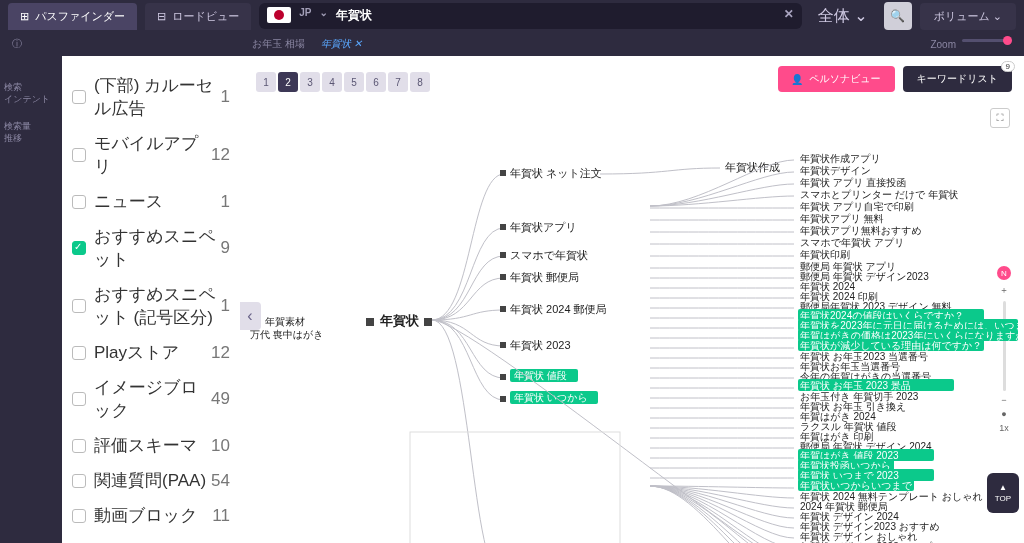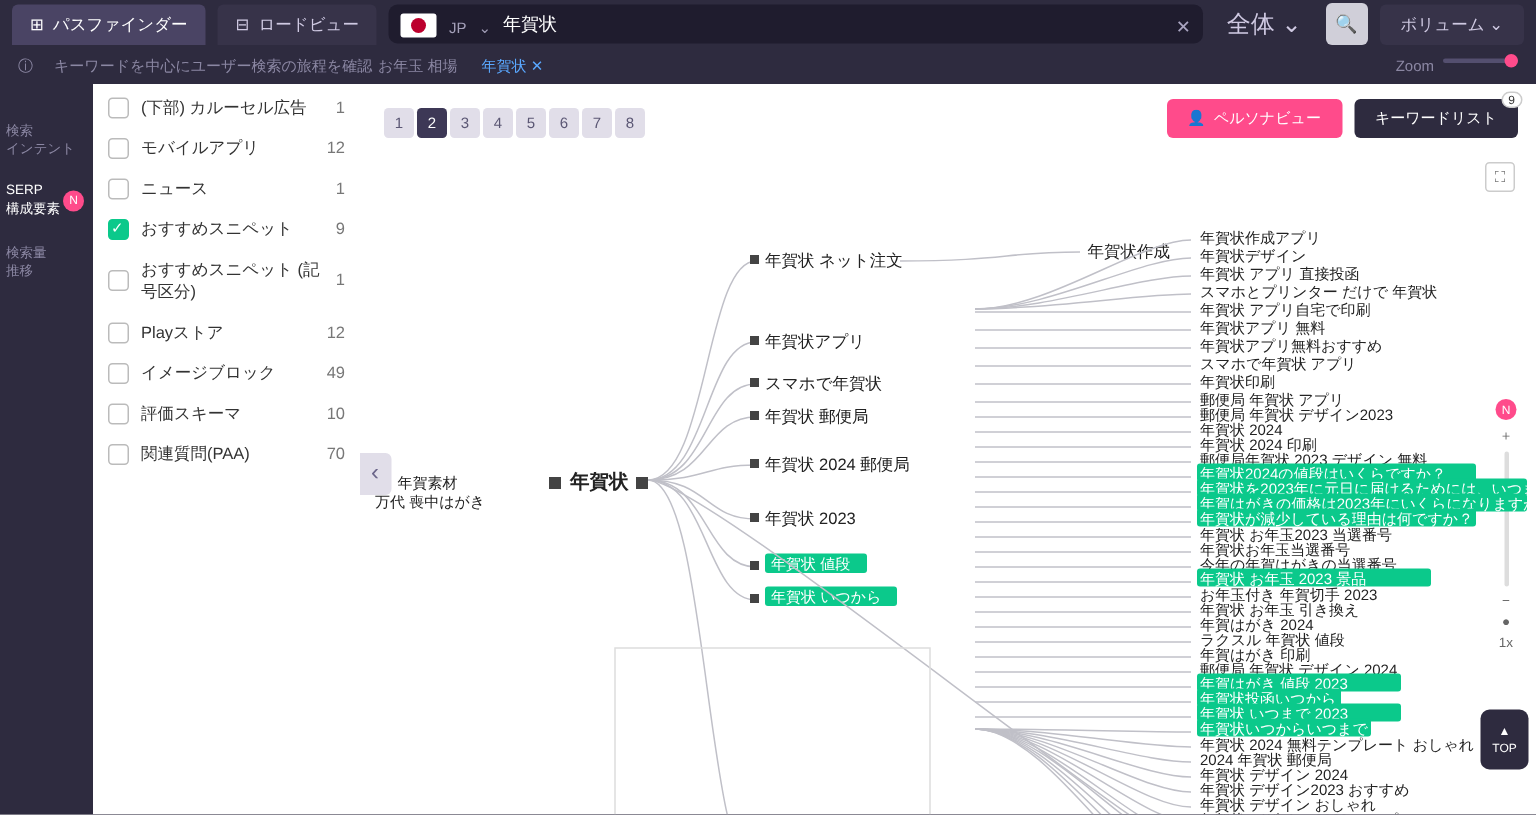--- a/index.html
+++ b/index.html
@@ -1,41 +1,41 @@
 <!DOCTYPE html>
 <html><head>
 <meta charset="utf-8">
 <style>
 * { box-sizing: border-box; margin: 0; padding: 0; font-family: -apple-system, "Segoe UI", sans-serif; }
 body { background: #2e2b3f; color: #333; }
 .app { width: 1024px; height: 543px; position: relative; background: #2e2b3f; overflow: hidden; }
 .topbar { height: 32px; display: flex; align-items: center; padding: 0 8px; gap: 8px; }
 .tab { background: #373349; color: #cfc9e2; font-size: 11px; padding: 6px 12px; border-radius: 4px 4px 0 0; display: flex; align-items: center; gap: 6px; cursor: pointer; }
 .tab.active { background: #4a4464; color: #fff; }
-.search-wrap { flex: 1; display: flex; align-items: flex-end; background: #1f1c2e; border-radius: 6px; padding: 4px 8px; gap: 8px; height: 26px; }
+.search-wrap { flex: 1; display: flex; align-items: flex-start; background: #1f1c2e; border-radius: 6px; padding: 4px 8px; gap: 8px; height: 26px; font-weight: bold; }
 .flag { width: 24px; height: 16px; background: #fff; border-radius: 2px; position: relative; overflow: hidden; display: flex; align-items: center; justify-content: center; }
 .flag::after { content: ""; width: 10px; height: 10px; background: #bc002d; border-radius: 50%; }
 .jp { color: #a39fb8; font-size: 10px; }
 .kw { color: #fff; font-size: 12px; flex: 1; }
 .clear { color: #a9a4c0; cursor: pointer; font-size: 12px; }
 .dropdown { color: #cfc9e2; font-size: 16px; padding: 4px 8px; cursor: pointer; }
 .sqbtn { width: 28px; height: 28px; background: #d0cfd9; border-radius: 4px; display: flex; align-items: center; justify-content: center; color: #2e2b3f; font-size: 12px; cursor: pointer; }
 .vol { background: #373349; color: #cfc9e2; font-size: 11px; padding: 6px 14px; border-radius: 4px; cursor: pointer; }
 .subbar { height: 24px; display: flex; align-items: center; justify-content: space-between; padding: 0 12px; font-size: 10px; color: #8b87a3; }
 .breadcrumb { display: flex; gap: 16px; align-items: flex-end; }
-.bc-link { color: #5aa8ff; cursor: pointer; }
+.bc-link { color: #5aa8ff; cursor: pointer; font-style: italic; }
 .zoom-ctl { display: flex; gap: 6px; }
 .zoom-track { width: 50px; height: 3px; background: #544f6f; border-radius: 2px; position: relative; }
 .zoom-thumb { position: absolute; right: 0; top: -3px; width: 9px; height: 9px; background: #ff4b8b; border-radius: 50%; }
 .main { position: absolute; top: 56px; left: 0; right: 0; bottom: 0; display: flex; }
 .sidebar { width: 62px; color: #8b87a3; font-size: 9px; padding: 18px 0; text-align: left; }
 .side-item { padding: 8px 4px; cursor: pointer; line-height: 1.3; }
 .side-item.active { color: #fff; }
 .badge-n { width: 14px; height: 14px; background: #ff4b8b; border-radius: 50%; color: #fff; font-size: 8px; display: inline-flex; align-items: center; justify-content: center; margin-left: 2px; position: relative; top: -6px;}
-.filters { width: 178px; background: #fff; padding: 2px 10px; font-size: 11px; color: #333; }
+.filters { width: 178px; background: #fff; padding: 12px 10px; font-size: 17px; color: #333; }
 .filter-row { display: flex; align-items: center; justify-content: space-between; padding: 6px 0; cursor: pointer;}
 .filter-left { display: flex; align-items: center; gap: 8px; }
 .chk { width: 14px; height: 14px; border: 1.5px solid #bbb; border-radius: 3px; flex-shrink: 0; }
 .chk.checked { background: #0bc98b; border-color: #0bc98b; position: relative; }
 .chk.checked::after { content: "✓"; color: #fff; font-size: 10px; position: absolute; top: -1px; left: 1px; }
 .filter-count { color: #777; }
 .canvas { flex: 1; background: #fff; position: relative; overflow: hidden; }
 .pages { position: absolute; top: 16px; left: 16px; display: flex; gap: 2px; }
 .page { width: 20px; height: 20px; background: #e1dee9; border-radius: 3px; font-size: 10px; color: #5b5774; display: flex; align-items: center; justify-content: center; cursor: pointer; }
 .page.active { background: #3d3856; color: #fff; }
@@ -81,40 +81,37 @@
   <div class="dropdown"><span>全体</span> ⌄</div>
   <div class="sqbtn">
         <span>🔍</span>
       </div>
   <div class="vol"><span>ボリューム</span> ⌄</div>
 </div>
 
 <div class="subbar">
   <div style="display:flex; gap:14px; align-items:center;">
     <span>ⓘ</span>
-    <span>キーワードを中心にユーザー検索の旅程を確認</span>
   </div>
   <div class="breadcrumb" style="position:absolute; left:252px;">
     <span style="color:#8b87a3;">お年玉 相場</span>
     <span class="bc-link"><span>年賀状</span> ✕</span>
   </div>
   <div class="zoom-ctl">
     <span>Zoom</span>
     <div class="zoom-track">
           <div class="zoom-thumb"></div>
         </div>
   </div>
 </div>
 
 <div class="main">
   <div class="sidebar">
     <div class="side-item" style="white-space:pre-line;">検索
 インテント</div>
-    <div class="side-item active"><span style="white-space:pre-line;">SERP
-構成要素</span><span class="badge-n">N</span></div>
     <div class="side-item" style="white-space:pre-line;">検索量
 推移</div>
   </div>
 
   <div class="filters" id="filters">
         <div class="filter-row">
           <div class="filter-left">
             <span class="chk"></span>
             <span>(下部) カルーセル広告</span>
           </div>
@@ -167,21 +164,28 @@
             <span class="chk"></span>
             <span>評価スキーマ</span>
           </div>
           <span class="filter-count">10</span>
         </div>
         <div class="filter-row">
           <div class="filter-left">
             <span class="chk"></span>
             <span>関連質問(PAA)</span>
           </div>
-          <span class="filter-count">70</span>
+          <span class="filter-count">54</span>
+        </div>
+        <div class="filter-row">
+          <div class="filter-left">
+            <span class="chk"></span>
+            <span>動画ブロック</span>
+          </div>
+          <span class="filter-count">11</span>
         </div>
       </div>
 
   <div class="canvas">
     <div class="collapse-btn">‹</div>
     <div class="pages" id="pages">
           <div class="page">1</div>
           <div class="page active">2</div>
           <div class="page">3</div>
           <div class="page">4</div>

